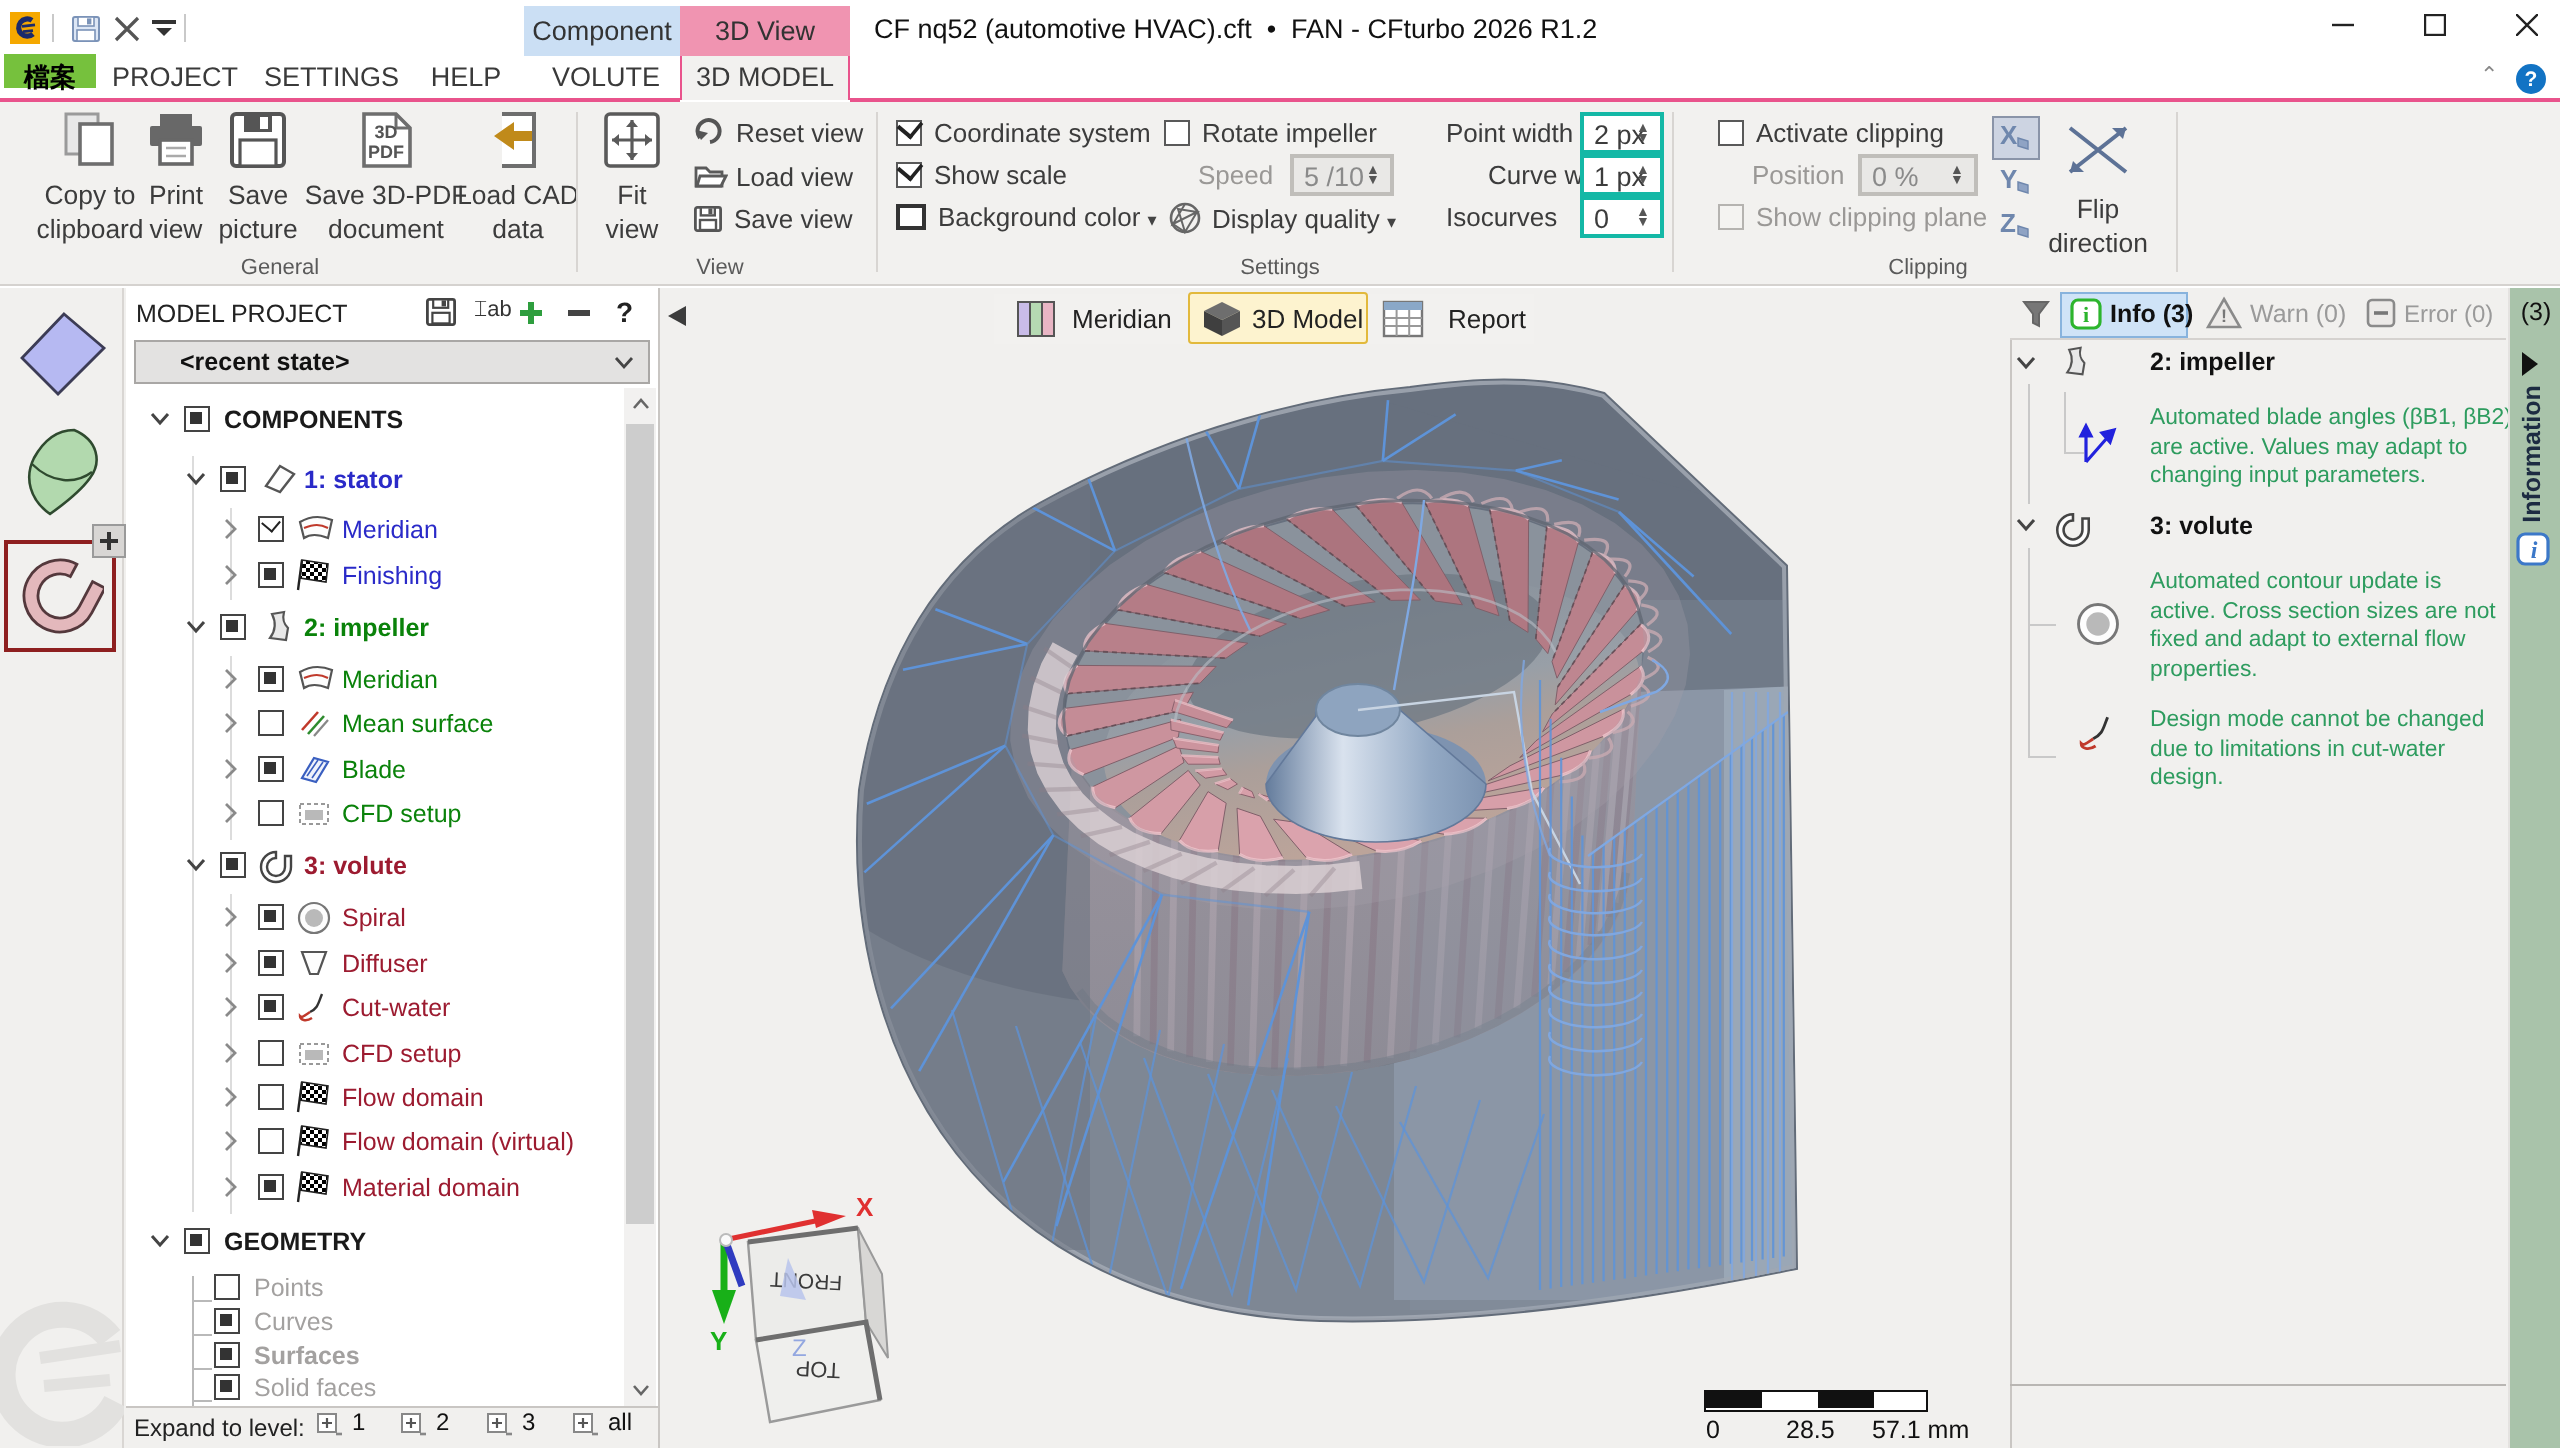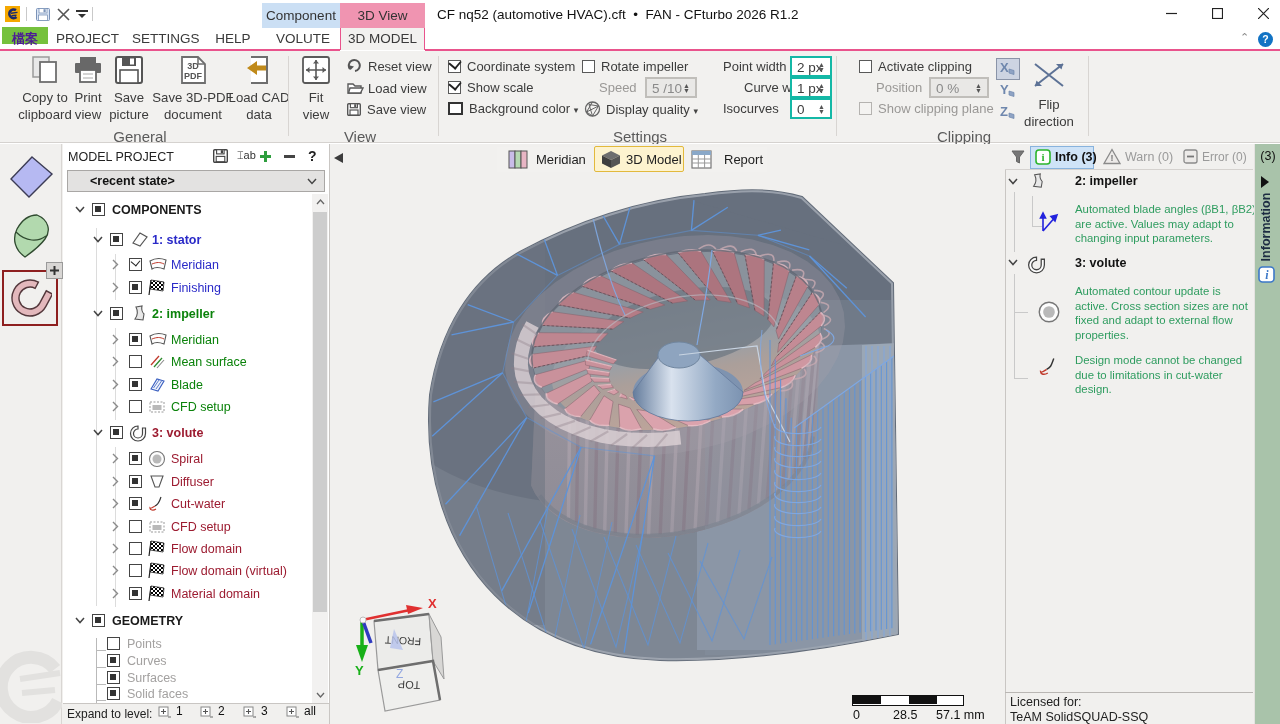--- a/index.html
+++ b/index.html
@@ -3,27 +3,27 @@
 *{margin:0;padding:0;box-sizing:border-box}
 html,body{width:1280px;height:724px;overflow:hidden}
 body{font-family:"Liberation Sans",sans-serif;background:#fff;position:relative}
 #app{position:absolute;left:0;top:0;width:1280px;height:724px}
 .abs{position:absolute}
 
 #titlebar{position:absolute;left:0;top:0;width:1280px;height:28px;background:#fff}
 #menurow{position:absolute;left:0;top:28px;width:1280px;height:23px;background:#fff}
 .pinkline{position:absolute;top:49px;height:2px;background:#e9538c}
 .menuitem{position:absolute;top:28px;height:22px;line-height:22px;font-size:13.5px;color:#3a3a3a;text-align:center}
-#filetab{position:absolute;left:2px;top:27px;width:46px;height:17px;background:#76c13d;color:#4c1d95;font-size:13px;font-weight:bold;line-height:23px;text-align:center}
+#filetab{position:absolute;left:2px;top:27px;width:46px;height:17px;background:#76c13d;color:#000000;font-size:13px;font-weight:bold;line-height:23px;text-align:center}
 .toptab{position:absolute;top:3px;height:25px;line-height:25px;text-align:center;font-size:13.5px;color:#333}
 #tab3dmodel{position:absolute;left:340px;top:28px;width:85px;height:22px;background:#f2f1ef;border-left:1px solid #e9538c;border-right:1px solid #e9538c;text-align:center;line-height:22px;font-size:13.5px;color:#3a3a3a}
 .winbtn{position:absolute;top:0;width:46px;height:28px;text-align:center;line-height:28px;color:#222;font-size:15px}
 
 #ribbon{position:absolute;left:0;top:51px;width:1280px;height:92px;background:#f2f1ef;border-bottom:1px solid #d5d2cf}
-.rgroup-label{position:absolute;top:74px;font-size:15px;color:#5a5a5a;text-align:center}
+.rgroup-label{position:absolute;top:74px;font-size:11px;color:#5a5a5a;text-align:center}
 .rsep{position:absolute;top:4px;height:80px;width:1px;background:#d8d5d2}
 .bigbtn{position:absolute;text-align:center;font-size:13.2px;color:#3c3c3c;line-height:17px}
 .bigbtn .ic{display:block;margin:0 auto 4px}
 .smallbtn{position:absolute;font-size:13px;color:#3c3c3c;height:18px;line-height:18px}
 .cbrow{position:absolute;font-size:13px;color:#3c3c3c;height:16px;line-height:16px}
 .cb{display:inline-block;width:13px;height:13px;border:1.5px solid #595959;background:#fff;vertical-align:-2px;margin-right:6px;position:relative}
 .cb.checked:after{content:"";position:absolute;left:1px;top:-3px;width:8px;height:8px;border:solid #222;border-width:0 2px 2px 0;transform:rotate(40deg) scaleX(0.9)}
 .cb.dis{border-color:#b5b3b0;background:#f4f3f1}
 .spin{position:absolute;border:2px solid #14b8a6;background:#fff;font-size:13.5px;color:#3c3c3c;padding-left:5px;line-height:19px}
 .spin.dis{background:#e9e8e6;color:#8a8a8a;border-color:#c0beba}
@@ -420,21 +420,21 @@
     <svg class="abs" style="left:75px;top:617px" width="10" height="7" viewBox="0 0 10 7">
       <path d="M1 1 L5 5.5 L9 1" fill="none" stroke="#444" stroke-width="1.5"></path>
     </svg>
     <div class="tcb part" style="left:92px;top:614px"></div>
     <div class="trow" style="left:112px;top:610px;color:#1a1a1a;font-weight:bold">GEOMETRY</div>
     <div class="tcb" style="left:107px;top:637px"></div>
     <div class="trow" style="left:127px;top:633px;color:#a3a1a0;font-weight:normal">Points</div>
     <div class="tcb part" style="left:107px;top:654px"></div>
     <div class="trow" style="left:127px;top:650px;color:#a3a1a0;font-weight:normal">Curves</div>
     <div class="tcb part" style="left:107px;top:671px"></div>
-    <div class="trow" style="left:127px;top:667px;color:#a3a1a0;font-weight:normal">Surfaces</div>
+    <div class="trow" style="left:127px;top:667px;color:#a3a1a0;font-weight:bold">Surfaces</div>
     <div class="tcb part" style="left:107px;top:687px"></div>
     <div class="trow" style="left:127px;top:683px;color:#a3a1a0;font-weight:normal">Solid faces</div>
     <svg class="abs expz" style="left:158px;top:706px" width="14" height="14" viewBox="0 0 14 14">
       <rect x="1" y="1" width="9" height="9" fill="#fff" stroke="#888"></rect>
       <path d="M3 5.5 H8 M5.5 3 V8" stroke="#555" stroke-width="1.1"></path>
       <path d="M10 11 H13" stroke="#888" stroke-width="1.3"></path>
     </svg>
     <div class="abs expz" style="left:176px;top:704px;font-size:12px;color:#111">1</div>
     <svg class="abs expz" style="left:200px;top:706px" width="14" height="14" viewBox="0 0 14 14">
       <rect x="1" y="1" width="9" height="9" fill="#fff" stroke="#888"></rect>
@@ -840,21 +840,20 @@
       <circle cx="10" cy="10" r="7.5" fill="#fdfdfd" stroke="#777" stroke-width="1.1"></circle>
       <circle cx="10" cy="10" r="4.5" fill="#b9b9b9"></circle>
     </svg>
     <div class="gtxt abs" style="left:1075px;top:284px;line-height:14.5px">Automated contour update is<br>active. Cross section sizes are not<br>fixed and adapt to external flow<br>properties.</div>
     <svg class="abs" style="left:1037px;top:355px" width="24" height="24" viewBox="0 0 20 20">
       <path d="M14 3 C12 8 12 10 8 12" fill="none" stroke="#333" stroke-width="1.2"></path>
       <path d="M8 12 C5 14 4 15 3 14 C3 16 6 17 9 15" fill="none" stroke="#c0392b" stroke-width="1.2"></path>
     </svg>
     <div class="gtxt abs" style="left:1075px;top:353px;line-height:14.5px">Design mode cannot be changed<br>due to limitations in cut-water<br>design.</div>
     <div class="abs" style="left:1005px;top:692px;width:248px;height:1px;background:#b9b6b3"></div>
-    <div class="abs" style="left:1010px;top:695px;font-size:12.5px;color:#222;line-height:15px">Licensed for:<br>TeAM SolidSQUAD-SSQ</div>
     <div id="greenstrip"></div>
     <div class="abs" style="left:1256px;top:149px;width:24px;font-size:12.5px;color:#111;text-align:center">(3)</div>
     <div class="abs" style="left:1261px;top:176px;width:0;height:0;border-left:8px solid #111;border-top:6px solid transparent;border-bottom:6px solid transparent"></div>
     <div class="abs" style="left:1253px;top:197px;width:27px;height:64px">
       <div style="position:absolute;left:13px;top:30px;transform:translate(-50%,-50%) rotate(-90deg);font-size:12.5px;font-weight:bold;color:#1d2c42;white-space:nowrap">Information</div>
     </div>
     <svg class="abs" style="left:1258px;top:266px" width="17" height="17" viewBox="0 0 17 17">
       <rect x="1" y="1" width="15" height="15" rx="3.5" fill="#fff" stroke="#3c78c8" stroke-width="1.6"></rect>
       <text x="9" y="13" font-size="12" font-weight="bold" font-style="italic" fill="#3c78c8" text-anchor="middle" font-family="Liberation Serif">i</text>
     </svg>

